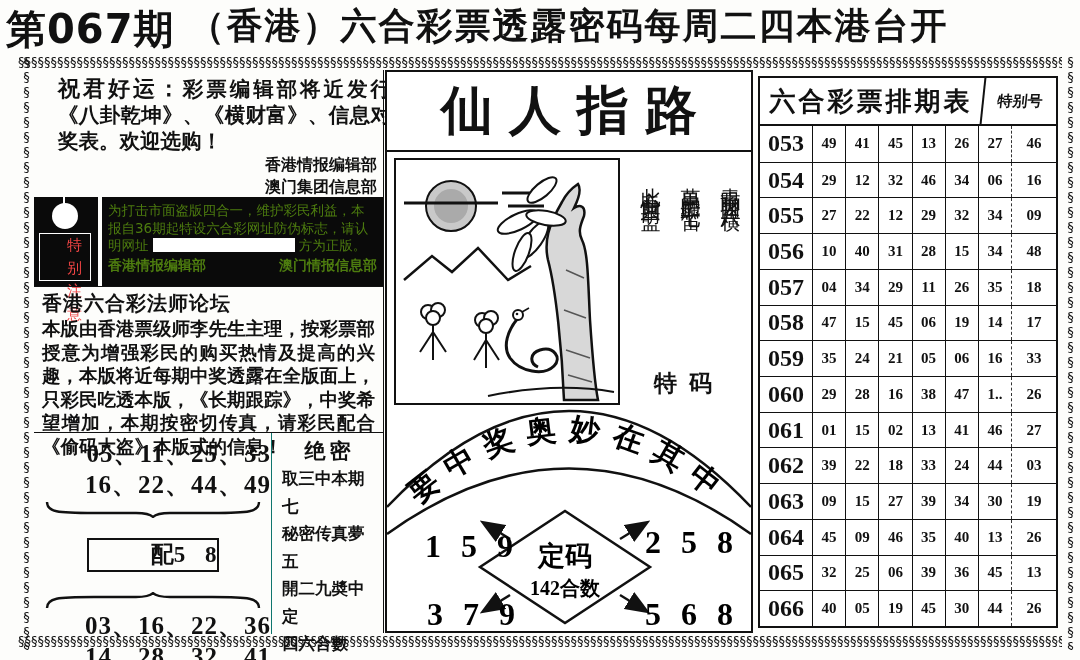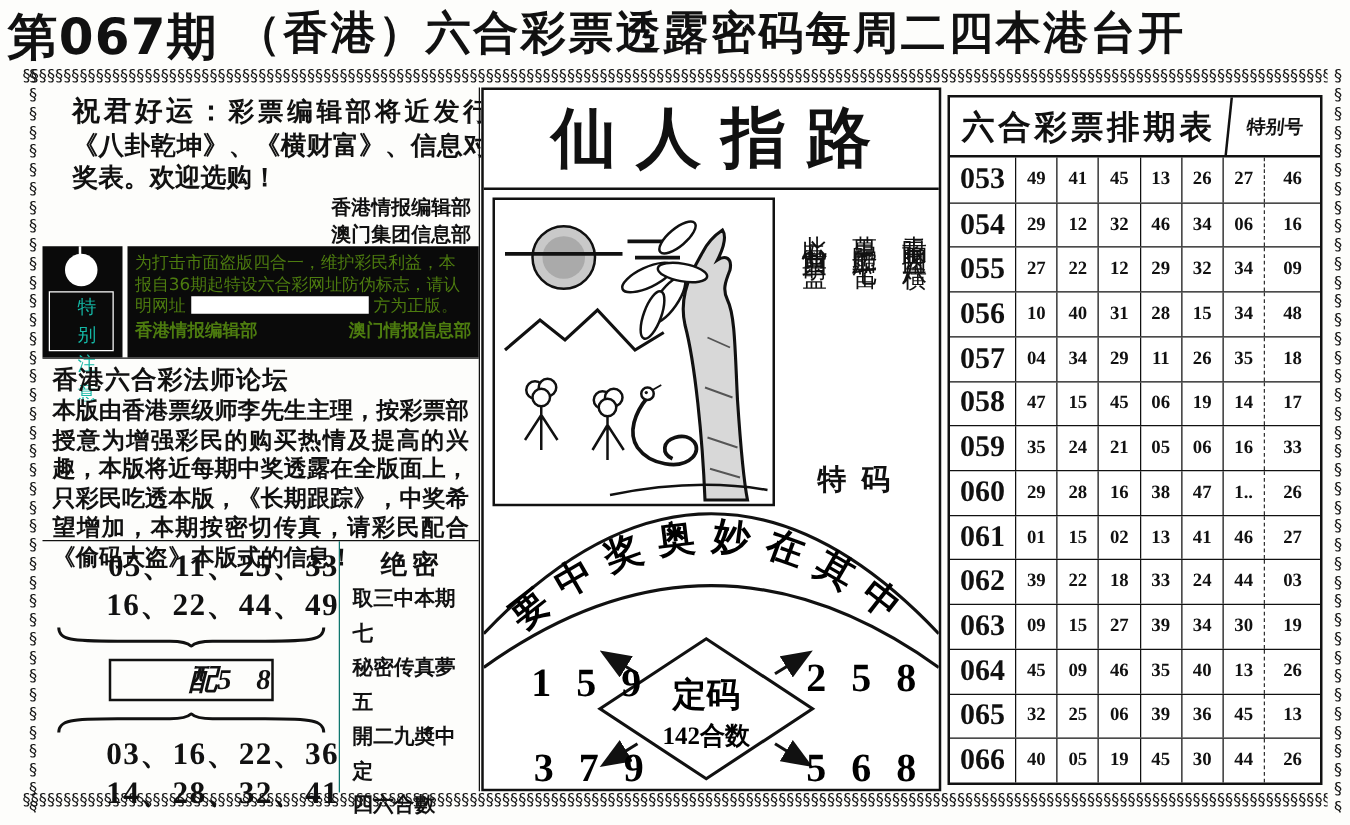--- a/index.html
+++ b/index.html
@@ -24,33 +24,33 @@
   .leftcol{left:34px;top:70px;width:349px;height:563px;border-right:1px solid #111;}
   .greet{position:absolute;left:0;top:0;width:100%;height:127px;box-sizing:border-box;padding:6px 8px 0 8px;margin-left:16px;}
   .greet .body{font-size:20.5px;line-height:26px;font-weight:bold;text-align:justify;}
   .greet .lead{font-size:22px;font-weight:900;}
   .greet .sig{font-size:16px;font-weight:900;text-align:right;line-height:22px;padding-right:14px;}
   .notice{position:absolute;left:0;top:127px;width:100%;height:89px;display:flex;}
   .nt-label{width:64px;height:100%;background:#0a0a0a;position:relative;margin-right:4px;flex:none;}
   .bulb{position:absolute;left:18px;top:6px;width:26px;height:26px;background:#fff;border-radius:50%;}
   .bulb:before{content:"";position:absolute;left:11px;top:-6px;width:2px;height:7px;background:#fff;}
   .nt-chars{position:absolute;left:5px;top:36px;width:52px;height:48px;border:1px solid #fff;
-            color:#14b8a6;font-size:15px;line-height:23px;text-align:left;letter-spacing:8px;padding-left:22px;box-sizing:border-box;}
+            color:#ef4444;font-size:15px;line-height:23px;text-align:right;letter-spacing:8px;padding-left:22px;box-sizing:border-box;}
   .nt-body{flex:1;background:#0a0a0a;color:#4d7c0f;font-size:13.5px;line-height:17.5px;padding:5px 6px 3px 6px;box-sizing:border-box;}
   .urlbox{display:inline-block;width:142px;height:14px;background:#fff;vertical-align:-2px;margin-right:4px;}
   .nt-sigs{display:flex;justify-content:space-between;font-size:14px;font-weight:bold;margin-top:2px;}
   .forum{position:absolute;left:0;top:216px;width:100%;height:146px;box-sizing:border-box;padding:3px 8px 0 8px;border-top:1px solid #111;}
   .forum .ttl{font-size:20px;font-weight:900;letter-spacing:1px;}
   .forum .body{font-size:18.5px;line-height:23.5px;font-weight:bold;text-align:justify;}
   .numblock{position:absolute;left:0;top:362px;width:100%;height:201px;border-top:1px solid #111;display:flex;}
   .nb-left{width:237px;flex:none;position:relative;border-right:1px solid #0f766e;
            font-family:"Liberation Serif",serif;font-size:25px;font-weight:bold;text-align:right;}
   .nb-left .nrow{line-height:31px;letter-spacing:1px;}
   .brace-svg{display:block;margin:0 auto;}
-  .pairbox{width:128px;margin:9px auto;border:2px solid #111;font-size:23px;line-height:30px;word-spacing:14px;font-style:italic;}
+  .pairbox{width:128px;margin:20px auto;border:2px solid #111;font-size:23px;line-height:30px;word-spacing:14px;}
   .nb-right{flex:1;position:relative;padding:4px 6px 0 10px;box-sizing:border-box;}
   .sec-title{font-size:21px;font-weight:900;text-align:center;letter-spacing:4px;}
   .sec-line{font-size:16.5px;line-height:27.5px;font-weight:bold;font-family:"Liberation Serif",serif;}
   .sec-buli{font-size:17px;font-weight:900;line-height:24px;}
   
   .midcol{left:385px;top:70px;width:368px;height:563px;border:2px solid #111;box-sizing:border-box;background:#fff;}
   .mid-title{height:78px;border-bottom:2px solid #111;display:flex;align-items:center;justify-content:center;
              font-size:52px;font-weight:900;letter-spacing:16px;font-family:"Liberation Serif",serif;padding-left:16px;}
   .artbox{position:absolute;left:7px;top:86px;width:226px;height:247px;border:2px solid #111;box-sizing:border-box;}
   .poem{position:absolute;left:238px;top:100px;height:185px;writing-mode:vertical-rl;text-orientation:upright;

